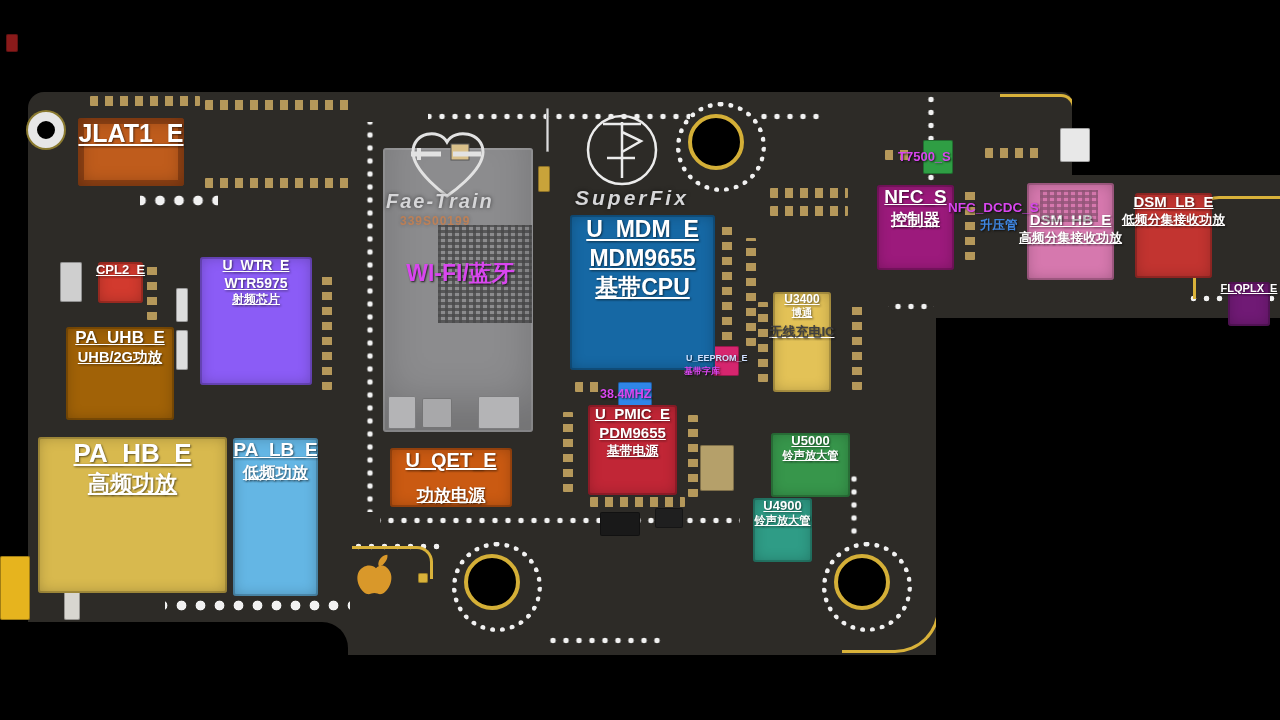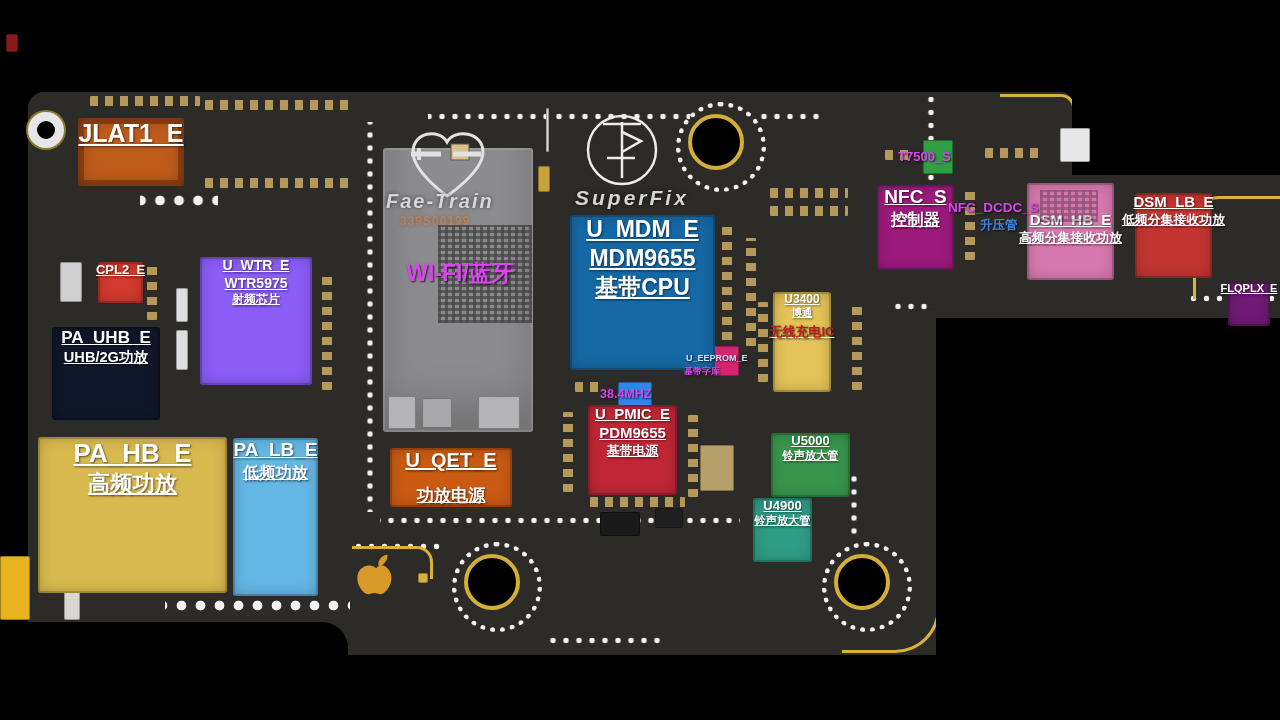--- a/index.html
+++ b/index.html
@@ -184,21 +184,21 @@
   <div class="comp" style="left: 98px; top: 262px; width: 45px; height: 41px; font-size: 13px; background: rgb(210, 58, 46);">
     <span class="nowrap">CPL2_E</span>
   </div>
 
   <div class="comp" style="left: 200px; top: 257px; width: 112px; height: 128px; font-size: 14px; background: #8b5cf6;">
     <span>U_WTR_E</span>
     <span>WTR5975</span>
     <span class="sub">射频芯片</span>
   </div>
 
-  <div class="comp" style="left: 52px; top: 327px; width: 108px; height: 93px; font-size: 17px; background: #0f172a;">
+  <div class="comp" style="left: 66px; top: 327px; width: 108px; height: 93px; font-size: 17px; background: #a16207;">
     <span>PA_UHB_E</span>
     <span class="sub nowrap">UHB/2G功放</span>
   </div>
 
   <div class="comp" style="left: 38px; top: 437px; width: 189px; height: 156px; font-size: 26px; background: rgb(216, 185, 78);">
     <span>PA_HB_E</span>
     <span class="sub">高频功放</span>
   </div>
 
   <div class="comp" style="left: 233px; top: 438px; width: 85px; height: 158px; font-size: 19px; background: rgb(100, 182, 228);">
@@ -220,21 +220,21 @@
     <span class="sub">基带电源</span>
   </div>
 
   <div class="chip" style="left: 713px; top: 346px; width: 26px; height: 30px; background: rgb(214, 37, 110);"></div>
   <div class="float" style="left:686px;top:353px;font-size:9px;color:#cfe0ff;">U_EEPROM_E</div>
   <div class="float" style="left:684px;top:365px;font-size:9px;">基带字库</div>
 
   <div class="comp" style="left: 773px; top: 292px; width: 58px; height: 100px; font-size: 12px; background: rgb(227, 194, 87);">
     <span>U3400</span>
     <span class="sub">博通</span>
-    <span class="nowrap" style="font-size: 13px; margin-top: 4px; color: #b91c1c;">无线充电IC</span>
+    <span class="nowrap" style="font-size: 13px; margin-top: 4px; color: #404040;">无线充电IC</span>
   </div>
 
   <div class="comp" style="left: 771px; top: 433px; width: 79px; height: 64px; font-size: 13px; background: rgb(55, 150, 75);">
     <span>U5000</span>
     <span class="sub nowrap">铃声放大管</span>
   </div>
 
   <div class="comp" style="left: 753px; top: 498px; width: 59px; height: 64px; font-size: 13px; background: rgb(47, 156, 134);">
     <span>U4900</span>
     <span class="sub nowrap">铃声放大管</span>

